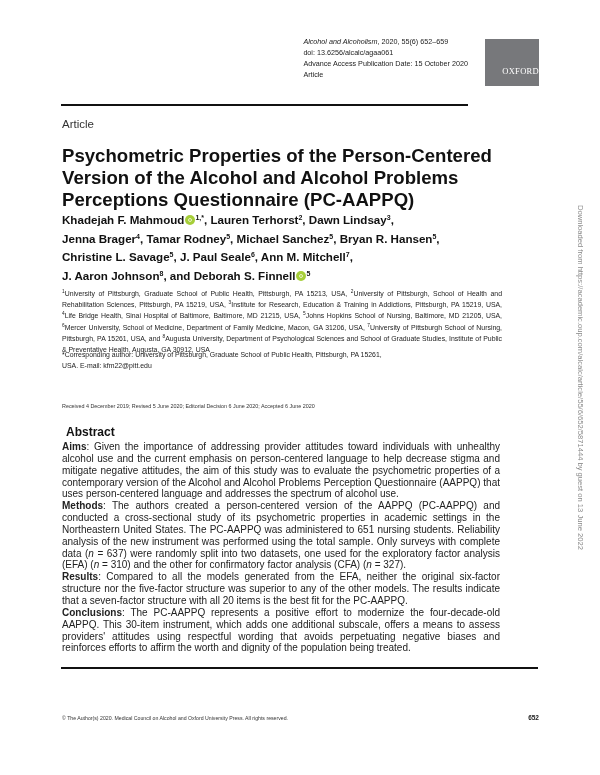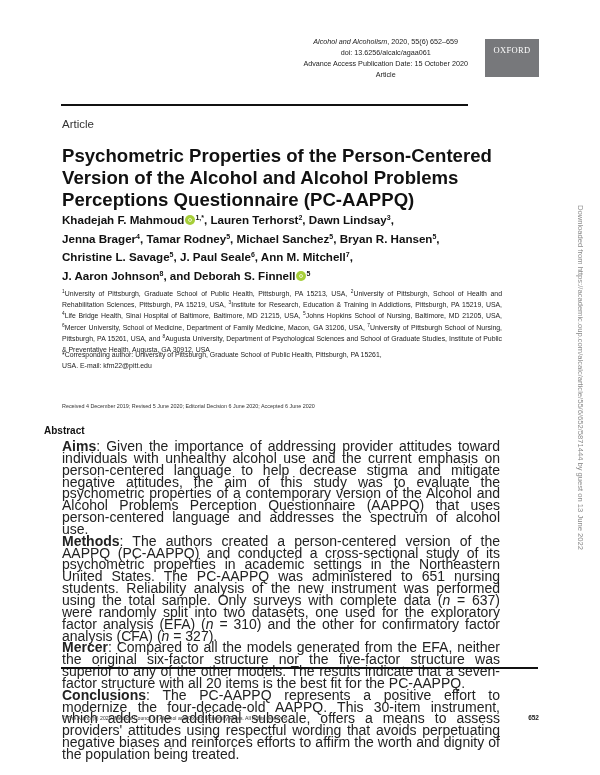--- a/index.html
+++ b/index.html
@@ -1,29 +1,29 @@
 <!DOCTYPE html>
 <html><head>
   <meta charset="utf-8">
   <style>
     html, body { margin: 0; padding: 0; background: #ffffff; }
     body {
       width: 600px; height: 775px; position: relative; overflow: hidden;
       font-family: "Liberation Sans", sans-serif; color: #1a1a1a;
     }
     .journal-meta {
-      position: absolute; right: 132px; top: 36px; text-align: center;
+      position: absolute; right: 132px; top: 36px; text-align: left;
       font-size: 7.2px; line-height: 11px; color: #222;
     }
     .journal-meta .jname { font-style: italic; }
     .oxford-logo {
-      position: absolute; left: 485px; top: 39px; width: 54px; height: 38px;
+      position: absolute; left: 485px; top: 39px; width: 54px; height: 47px;
       background: #77787b; color: #ffffff;
       font-family: "Liberation Serif", serif; font-size: 8.5px; letter-spacing: 0.3px;
-      display: flex; align-items: flex-end; justify-content: center; padding-bottom: 12px;
+      display: flex; align-items: flex-end; justify-content: flex-end; padding-bottom: 0;
       box-sizing: border-box;
     }
     .oxford-logo span { margin-bottom: 10px; }
     .rule { position: absolute; left: 61px; height: 2px; background: #111; }
     .rule.top { top: 104px; width: 407px; }
     .rule.bottom { top: 667px; width: 477px; }
     .article-type {
       position: absolute; left: 62px; top: 118px; font-size: 11.5px; color: #333;
     }
     .title {
@@ -50,25 +50,25 @@
     }
     .affiliations sup { font-size: 4.8px; vertical-align: 3px; line-height: 0; }
     .corresponding {
       position: absolute; left: 62px; top: 349px; width: 440px;
       font-size: 6.9px; line-height: 11px; color: #222;
     }
     .history {
       position: absolute; left: 62px; top: 403px; font-size: 5.4px; color: #333;
     }
     .abstract-heading {
-      position: absolute; left: 44px; top: 425px; font-size: 10px; font-weight: bold; color: #111;
+      position: absolute; left: 66px; top: 425px; font-size: 12px; font-weight: bold; color: #111;
     }
     .abstract {
       position: absolute; left: 62px; top: 441px; width: 438px;
-      font-size: 14px; line-height: 11.85px; color: #222; text-align: justify;
+      font-size: 10px; line-height: 11.85px; color: #222; text-align: justify;
     }
     .abstract p { margin: 0; }
     .abstract .label { font-weight: bold; }
     .abstract i { font-style: italic; }
     .footer-copy {
       position: absolute; left: 62px; top: 715px; font-size: 5.2px; color: #333;
     }
     .page-number {
       position: absolute; right: 61px; top: 714px; font-size: 6.5px; font-weight: bold; color: #222;
     }
@@ -107,21 +107,21 @@
   <div>USA. E-mail: kfm22@pitt.edu</div>
 </div>
 
 <div class="history">Received 4 December 2019; Revised 5 June 2020; Editorial Decision 6 June 2020; Accepted 6 June 2020</div>
 
 <div class="abstract-heading">Abstract</div>
 
 <div class="abstract">
   <p><span class="label">Aims</span>: <span>Given the importance of addressing provider attitudes toward individuals with unhealthy alcohol use and the current emphasis on person-centered language to help decrease stigma and mitigate negative attitudes, the aim of this study was to evaluate the psychometric properties of a contemporary version of the Alcohol and Alcohol Problems Perception Questionnaire (AAPPQ) that uses person-centered language and addresses the spectrum of alcohol use.</span></p>
   <p><span class="label">Methods</span>: <span>The authors created a person-centered version of the AAPPQ (PC-AAPPQ) and conducted a cross-sectional study of its psychometric properties in academic settings in the Northeastern United States. The PC-AAPPQ was administered to 651 nursing students. Reliability analysis of the new instrument was performed using the total sample. Only surveys with complete data (<i>n</i> = 637) were randomly split into two datasets, one used for the exploratory factor analysis (EFA) (<i>n</i> = 310) and the other for confirmatory factor analysis (CFA) (<i>n</i> = 327).</span></p>
-  <p><span class="label">Mercer</span>: <span>Compared to all the models generated from the EFA, neither the original six-factor structure nor the five-factor structure was superior to any of the other models. The results indicate that a seven-factor structure with all 20 items is the best fit for the PC-AAPPQ.</span></p>
+  <p><span class="label">Results</span>: <span>Compared to all the models generated from the EFA, neither the original six-factor structure nor the five-factor structure was superior to any of the other models. The results indicate that a seven-factor structure with all 20 items is the best fit for the PC-AAPPQ.</span></p>
   <p><span class="label">Conclusions</span>: <span>The PC-AAPPQ represents a positive effort to modernize the four-decade-old AAPPQ. This 30-item instrument, which adds one additional subscale, offers a means to assess providers' attitudes using respectful wording that avoids perpetuating negative biases and reinforces efforts to affirm the worth and dignity of the population being treated.</span></p>
 </div>
 
 <div class="rule bottom"></div>
 
 <div class="footer-copy">© The Author(s) 2020. Medical Council on Alcohol and Oxford University Press. All rights reserved.</div>
 <div class="page-number">652</div>
 
 <div class="side-note">Downloaded from https://academic.oup.com/alcalc/article/55/6/652/5871444 by guest on 13 June 2022</div>
 

